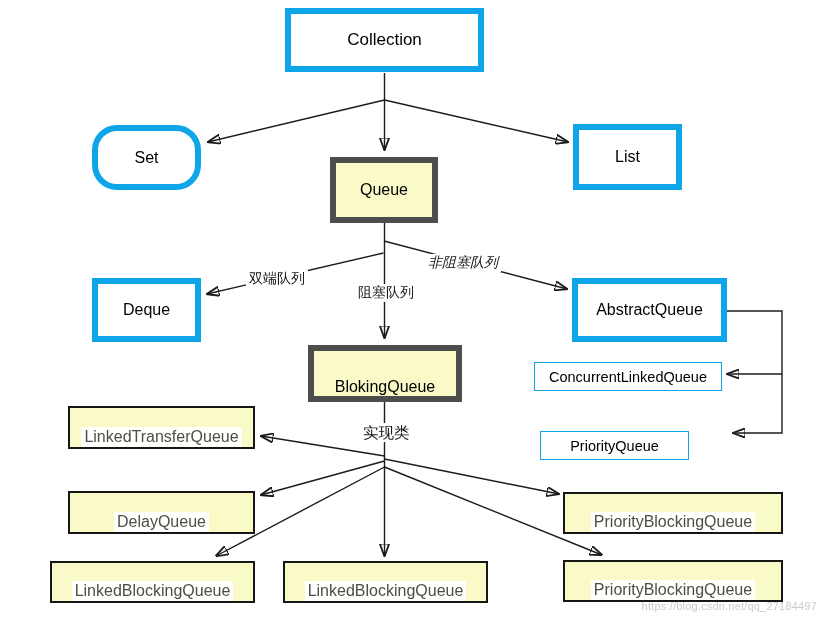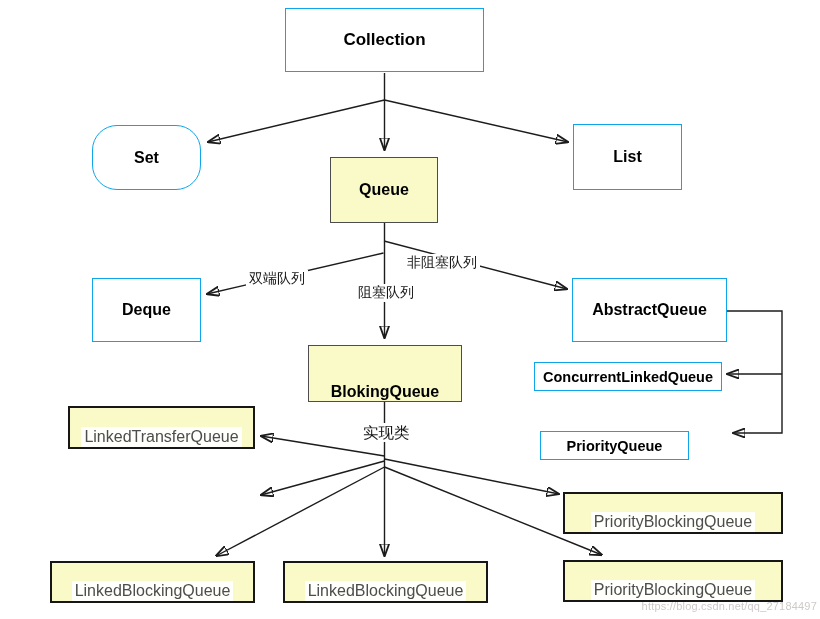--- a/index.html
+++ b/index.html
@@ -4,22 +4,22 @@
 <style>
   html,body{margin:0;padding:0;background:#ffffff;}
   .stage{
     position:relative;width:820px;height:619px;background:#ffffff;overflow:hidden;
     font-family:"Liberation Sans","DejaVu Sans",sans-serif;
   }
   .wires{position:absolute;left:0;top:0;width:820px;height:619px;}
   .wires path, .wires line{stroke:#1c1c1c;stroke-width:1.4;fill:none;}
   .node{
     position:absolute;display:flex;align-items:center;justify-content:center;
-    box-sizing:border-box;background:#ffffff;border:1px solid #0ea5e9;
-    font-size:16px;color:#000000;text-align:center;font-weight:bold;
+    box-sizing:border-box;background:#ffffff;border:6px solid #0ea5e9;
+    font-size:16px;color:#000000;text-align:center;
   }
   .node.title{font-size:17px;}
   .node.hl{background:#fafac8;border-color:#4d4d4d;}
   .node.small{font-size:14.5px;border-width:1.5px;}
   .node.impl{
     background:#fafac8;border:2px solid #161616;font-weight:normal;
     color:#4d4d4d;font-size:16px;align-items:flex-end;
   }
   .node.impl .tag{background:rgba(255,255,255,0.92);padding:1px 3px;line-height:1.15;}
   .edge-label{
@@ -91,33 +91,36 @@
   <div class="node small" style="left:534px;top:362px;width:188px;height:29px;">
       <span>ConcurrentLinkedQueue</span>
     </div>
   <div class="node small" style="left:540px;top:419px;width:149px;height:29px;margin-top:12px;">
       <span>PriorityQueue</span>
     </div>
 
   <div class="node impl" style="left:68px;top:406px;width:187px;height:43px;">
       <span class="tag">LinkedTransferQueue</span>
     </div>
+  <div class="node impl" style="left:68px;top:491px;width:187px;height:43px;">
+      <span class="tag">DelayQueue</span>
+    </div>
   <div class="node impl" style="left:50px;top:561px;width:205px;height:42px;">
       <span class="tag">LinkedBlockingQueue</span>
     </div>
   <div class="node impl" style="left:283px;top:561px;width:205px;height:42px;">
       <span class="tag">LinkedBlockingQueue</span>
     </div>
   <div class="node impl" style="left:563px;top:492px;width:220px;height:42px;">
       <span class="tag">PriorityBlockingQueue</span>
     </div>
   <div class="node impl" style="left:563px;top:560px;width:220px;height:42px;">
       <span class="tag">PriorityBlockingQueue</span>
     </div>
 
   <div class="edge-label" style="left:246px;top:270px;">双端队列</div>
   <div class="edge-label" style="left:355px;top:284px;">阻塞队列</div>
-  <div class="edge-label" style="left:404px;top:254px;">非阻塞队列</div>
+  <div class="edge-label" style="left:425px;top:254px;font-style:italic;">非阻塞队列</div>
   <div class="edge-label big" style="left:360px;top:423px;">实现类</div>
 
   <div class="watermark">https://blog.csdn.net/qq_27184497</div>
 
 </div>
 
 </body></html>

